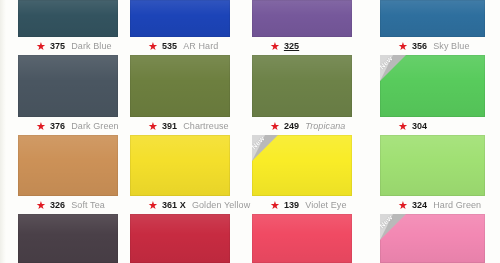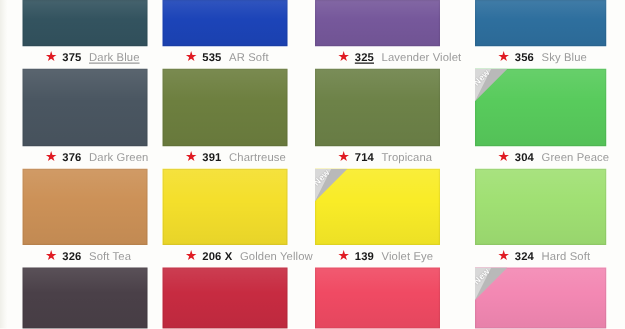--- a/index.html
+++ b/index.html
@@ -146,37 +146,36 @@
 
   <div class="paper-edge"></div>
 
   <div class="grid" id="grid">
       <div class="cell" style="left: 18px; top: 0px; width: 100px; height: 37px;">
         <div class="swatch" title="#33535f" style="background: rgb(51, 83, 95);"></div>
       </div>
       <div class="label" style="left: 18px; top: 39px; width: 115px;">
         <span class="star" style="color: rgb(224, 27, 35);">★</span>
         <span class="code" style="color: rgb(26, 26, 26);">375</span>
-        <span class="cname" style="color: rgb(154, 154, 154); text-decoration: underline;">Dark Blue</span>
+        <span class="cname" style="color: rgb(154, 154, 154);">Dark Blue</span>
       </div>
       <div class="cell" style="left: 130px; top: 0px; width: 100px; height: 37px;">
         <div class="swatch" title="#1c44b8" style="background: rgb(28, 68, 184);"></div>
       </div>
       <div class="label" style="left: 130px; top: 39px; width: 115px;">
         <span class="star" style="color: rgb(224, 27, 35);">★</span>
         <span class="code" style="color: rgb(26, 26, 26);">535</span>
-        <span class="cname" style="color: rgb(154, 154, 154);">AR Soft</span>
+        <span class="cname" style="color: rgb(154, 154, 154);">AR Hard</span>
       </div>
       <div class="cell" style="left: 252px; top: 0px; width: 100px; height: 37px;">
         <div class="swatch" title="#76589b" style="background: rgb(118, 88, 155);"></div>
       </div>
       <div class="label" style="left: 252px; top: 39px; width: 120px;">
         <span class="star" style="color: rgb(224, 27, 35);">★</span>
         <span class="code" style="color: rgb(26, 26, 26); text-decoration: underline;">325</span>
-        <span class="cname" style="color: rgb(154, 154, 154);">Lavender Violet</span>
       </div>
       <div class="cell" style="left: 380px; top: 0px; width: 105px; height: 37px;">
         <div class="swatch" title="#2e6f9e" style="background: rgb(46, 111, 158);"></div>
       </div>
       <div class="label" style="left: 380px; top: 39px; width: 115px;">
         <span class="star" style="color: rgb(224, 27, 35);">★</span>
         <span class="code" style="color: rgb(26, 26, 26);">356</span>
         <span class="cname" style="color: rgb(154, 154, 154);">Sky Blue</span>
       </div>
       <div class="cell" style="left: 18px; top: 55px; width: 100px; height: 62px;">
@@ -193,50 +192,49 @@
       <div class="label" style="left: 130px; top: 119px; width: 115px;">
         <span class="star" style="color: rgb(224, 27, 35);">★</span>
         <span class="code" style="color: rgb(26, 26, 26);">391</span>
         <span class="cname" style="color: rgb(154, 154, 154);">Chartreuse</span>
       </div>
       <div class="cell" style="left: 252px; top: 55px; width: 100px; height: 62px;">
         <div class="swatch" title="#6d8248" style="background: rgb(109, 130, 72);"></div>
       </div>
       <div class="label" style="left: 252px; top: 119px; width: 115px;">
         <span class="star" style="color: rgb(224, 27, 35);">★</span>
-        <span class="code" style="color: rgb(26, 26, 26);">714</span>
-        <span class="cname" style="color: rgb(154, 154, 154);">Tropicana</span>
+        <span class="code" style="color: rgb(26, 26, 26);">249</span>
+        <span class="cname" style="color: rgb(154, 154, 154); font-style: italic;">Tropicana</span>
       </div>
       <div class="cell" style="left: 380px; top: 55px; width: 105px; height: 62px;">
         <div class="swatch" title="#58cb5c" style="background: rgb(88, 203, 92);"></div>
         <div class="new-ribbon">
           <div class="tri"></div>
           <div class="tri-hi"></div>
           <div class="new-text">New</div>
         </div>
       </div>
       <div class="label" style="left: 380px; top: 119px; width: 115px;">
         <span class="star" style="color: rgb(224, 27, 35);">★</span>
         <span class="code" style="color: rgb(26, 26, 26);">304</span>
-        <span class="cname" style="color: rgb(154, 154, 154);">Green Peace</span>
       </div>
       <div class="cell" style="left: 18px; top: 135px; width: 100px; height: 61px;">
         <div class="swatch" title="#cc9157" style="background: rgb(204, 145, 87);"></div>
       </div>
       <div class="label" style="left: 18px; top: 198px; width: 115px;">
         <span class="star" style="color: rgb(224, 27, 35);">★</span>
         <span class="code" style="color: rgb(26, 26, 26);">326</span>
         <span class="cname" style="color: rgb(154, 154, 154);">Soft Tea</span>
       </div>
       <div class="cell" style="left: 130px; top: 135px; width: 100px; height: 61px;">
         <div class="swatch" title="#f4df2b" style="background: rgb(244, 223, 43);"></div>
       </div>
       <div class="label" style="left: 130px; top: 198px; width: 125px;">
         <span class="star" style="color: rgb(224, 27, 35);">★</span>
-        <span class="code" style="color: rgb(26, 26, 26);">206 X</span>
+        <span class="code" style="color: rgb(26, 26, 26);">361 X</span>
         <span class="cname" style="color: rgb(154, 154, 154);">Golden Yellow</span>
       </div>
       <div class="cell" style="left: 252px; top: 135px; width: 100px; height: 61px;">
         <div class="swatch" title="#f9ec27" style="background: rgb(249, 236, 39);"></div>
         <div class="new-ribbon">
           <div class="tri"></div>
           <div class="tri-hi"></div>
           <div class="new-text">New</div>
         </div>
       </div>
@@ -244,21 +242,21 @@
         <span class="star" style="color: rgb(224, 27, 35);">★</span>
         <span class="code" style="color: rgb(26, 26, 26);">139</span>
         <span class="cname" style="color: rgb(154, 154, 154);">Violet Eye</span>
       </div>
       <div class="cell" style="left: 380px; top: 135px; width: 105px; height: 61px;">
         <div class="swatch" title="#a0e073" style="background: rgb(160, 224, 115);"></div>
       </div>
       <div class="label" style="left: 380px; top: 198px; width: 115px;">
         <span class="star" style="color: rgb(224, 27, 35);">★</span>
         <span class="code" style="color: rgb(26, 26, 26);">324</span>
-        <span class="cname" style="color: rgb(154, 154, 154);">Hard Soft</span>
+        <span class="cname" style="color: rgb(154, 154, 154);">Hard Green</span>
       </div>
       <div class="cell" style="left: 18px; top: 214px; width: 100px; height: 49px;">
         <div class="swatch" title="#4a4048" style="background: rgb(74, 64, 72);"></div>
       </div>
       <div class="cell" style="left: 130px; top: 214px; width: 100px; height: 49px;">
         <div class="swatch" title="#c72b41" style="background: rgb(199, 43, 65);"></div>
       </div>
       <div class="cell" style="left: 252px; top: 214px; width: 100px; height: 49px;">
         <div class="swatch" title="#f04a63" style="background: rgb(240, 74, 99);"></div>
       </div>

